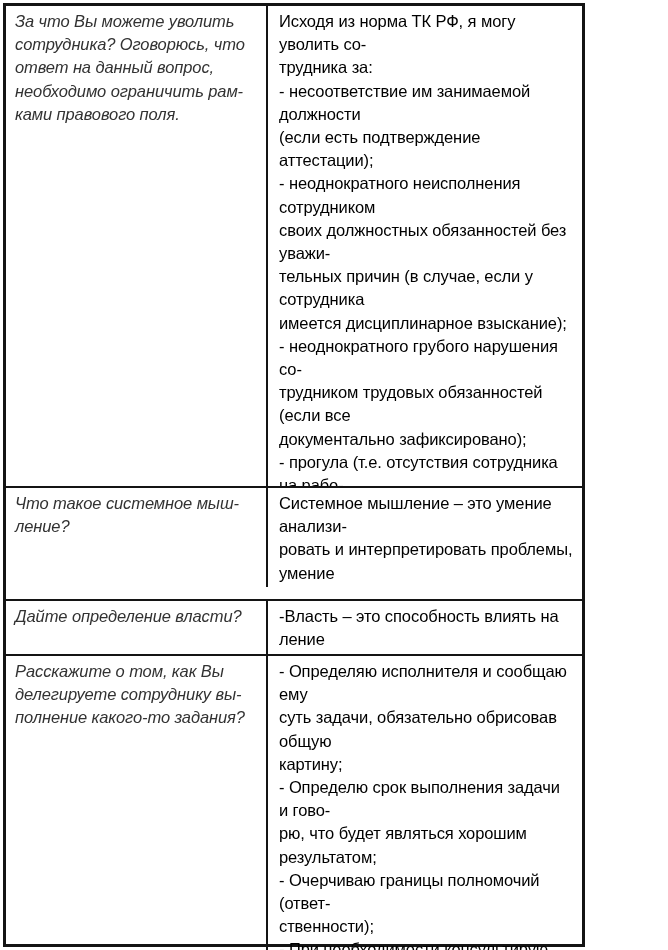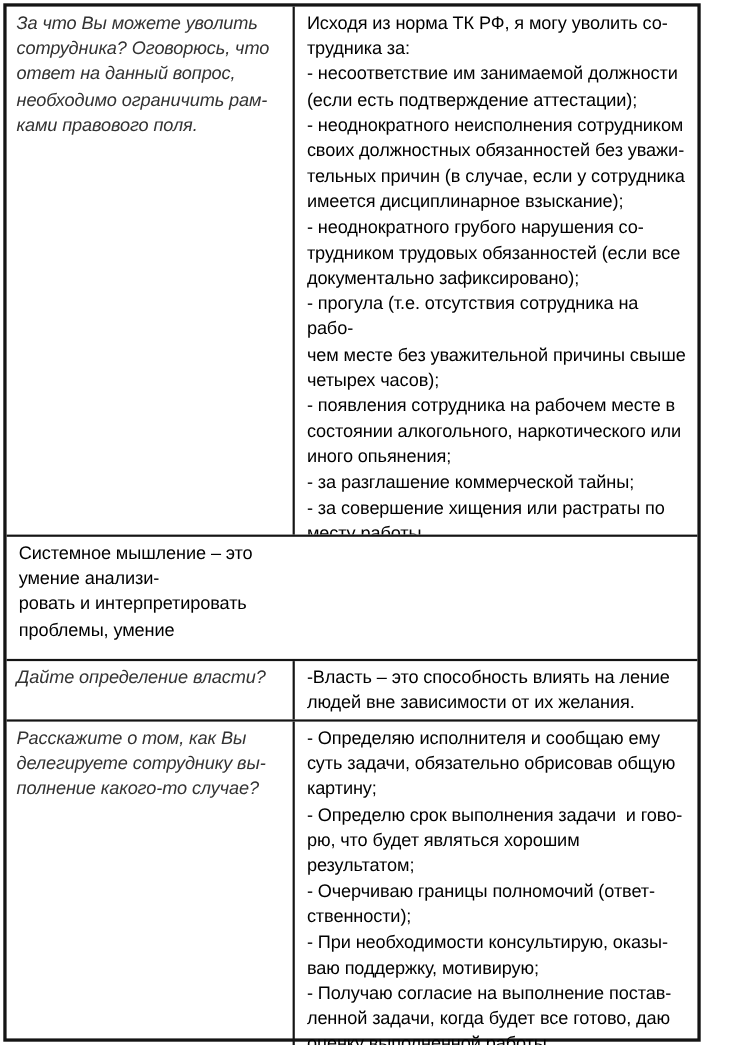--- a/index.html
+++ b/index.html
@@ -10,21 +10,21 @@
   .page {
     width: 668px;
     height: 950px;
     background: #ffffff;
     box-sizing: border-box;
     font-family: "Liberation Sans", sans-serif;
     color: #2e2e2e;
     overflow: hidden;
   }
   .qa-table {
-    width: 634px;
+    width: 582px;
     height: 944px;
     margin: 3px;
     box-sizing: border-box;
     border: 3px solid #141414;
     display: flex;
     flex-direction: column;
   }
   .qa-row {
     display: grid;
     grid-template-columns: 262px 1fr;
@@ -85,36 +85,38 @@
 четырех часов);
 - появления сотрудника на рабочем месте в
 состоянии алкогольного, наркотического или
 иного опьянения;
 - за разглашение коммерческой тайны;
 - за совершение хищения или растраты по
 месту работы.</div>
     </div>
 
     <div class="qa-row row-2">
+      <div class="cell q-cell">Что такое системное мыш-
+ление?</div>
       <div class="cell a-cell">Системное мышление – это умение анализи-
 ровать и интерпретировать проблемы, умение
 делать объективные выводы,  и расставлять
 приоритеты.</div>
     </div>
 
     <div class="qa-row row-3">
       <div class="cell q-cell">Дайте определение власти?</div>
       <div class="cell a-cell">-Власть – это способность влиять на ление
 людей вне зависимости от их желания.</div>
     </div>
 
     <div class="qa-row row-4">
       <div class="cell q-cell">Расскажите о том, как Вы
 делегируете сотруднику вы-
-полнение какого-то случае?</div>
+полнение какого-то задания?</div>
       <div class="cell a-cell">- Определяю исполнителя и сообщаю ему
 суть задачи, обязательно обрисовав общую
 картину;
 - Определю срок выполнения задачи  и гово-
 рю, что будет являться хорошим результатом;
 - Очерчиваю границы полномочий (ответ-
 ственности);
 - При необходимости консультирую, оказы-
 ваю поддержку, мотивирую;
 - Получаю согласие на выполнение постав-

